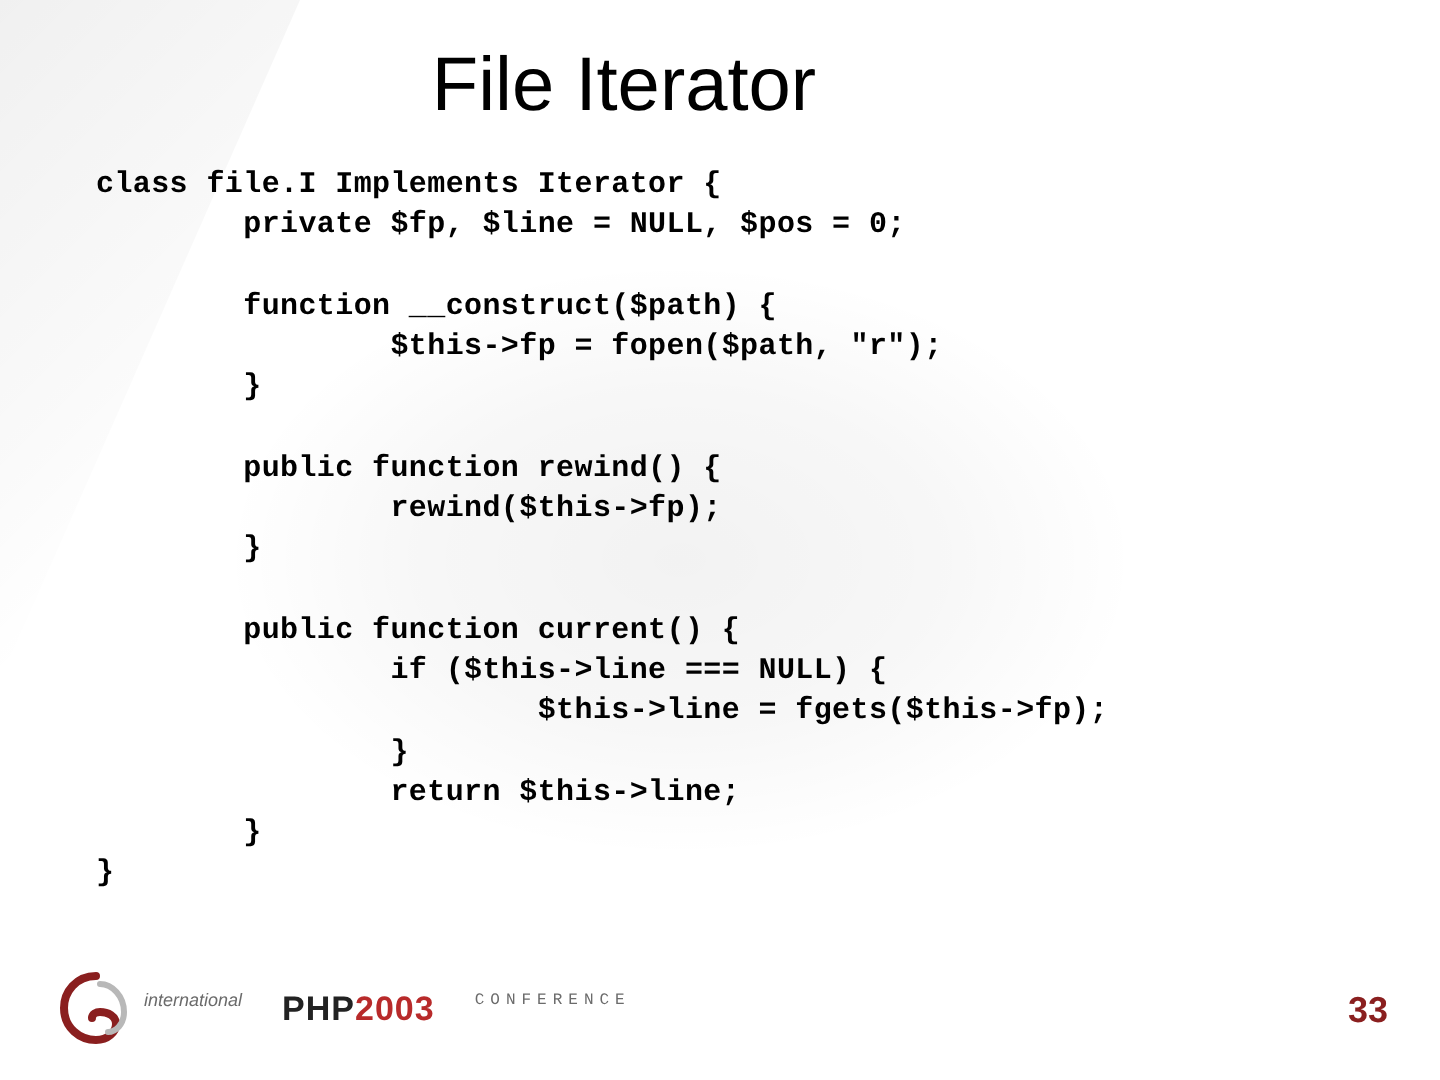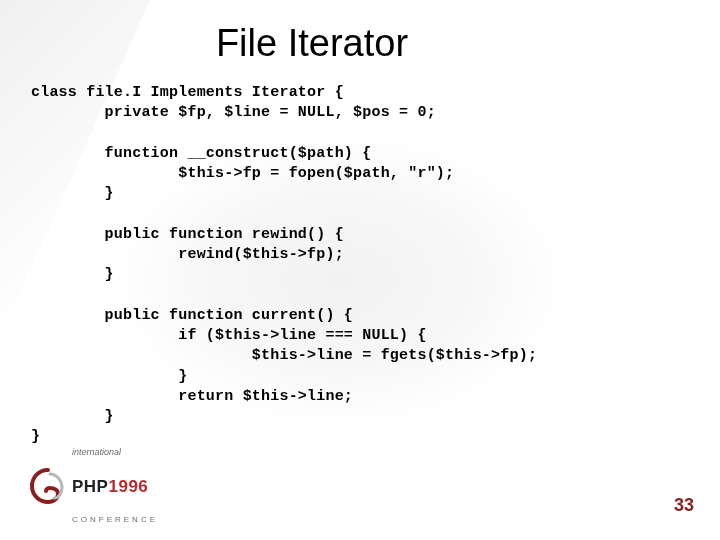--- a/index.html
+++ b/index.html
@@ -41,21 +41,21 @@
     padding-bottom: 18px;
     font-family: Arial, Helvetica, sans-serif;
   }
   .code {
     font-family: "Courier New", Courier, monospace;
     font-weight: bold;
     font-size: 15px;
     line-height: 1.35;
     white-space: pre;
     color: #000;
-    padding-left: 31px;
+    padding-left: 48px;
     letter-spacing: 0.2px;
   }
   .footer {
     position: absolute;
     bottom: 10px;
     left: 0;
     width: 720px;
     height: 50px;
   }
   .logo {
@@ -64,21 +64,21 @@
     bottom: 6px;
     display: flex;
     align-items: center;
   }
   .logo-swirl {
     width: 40px; height: 40px;
     margin-right: 4px;
   }
   .logo-text {
     display: flex;
-    flex-direction: column;
+    flex-direction: row;
     line-height: 1;
     gap: 20px;
   }
   .logo-line1 {
     font-size: 9px;
     font-style: italic;
     color: #6b6b6b;
     margin-bottom: 1px;
   }
   .logo-line2 {
@@ -88,20 +88,21 @@
     letter-spacing: 0.5px;
   }
   .logo-line2 .year {
     color: #b82a2a;
   }
   .logo-line3 {
     font-size: 8px;
     letter-spacing: 3px;
     color: #6b6b6b;
     margin-top: 1px;
+    font-family: Liberation Mono, monospace;
   }
   .pagenum {
     position: absolute;
     right: 26px;
     bottom: 14px;
     font-size: 18px;
     font-weight: bold;
     color: #8a1f1f;
   }
 </style>
@@ -136,21 +137,21 @@
 
   <div class="footer">
     <div class="logo">
       <svg class="logo-swirl" viewBox="0 0 40 40">
         <path d="M20 4 C10 4 4 12 4 20 C4 30 12 36 20 36 C26 36 30 32 30 28 C30 24 26 22 22 22 C20 22 18 23 18 25" fill="none" stroke="#8a1f1f" stroke-width="4" stroke-linecap="round"></path>
         <path d="M22 8 C28 8 34 14 34 22 C34 28 30 32 26 32" fill="none" stroke="#b8b8b8" stroke-width="3" stroke-linecap="round"></path>
       </svg>
       <div class="logo-text">
         <span class="logo-line1">international</span>
         <span class="logo-line2">
-          <span>PHP</span><span class="year">1996</span>
+          <span>PHP</span><span class="year">2003</span>
         </span>
         <span class="logo-line3">CONFERENCE</span>
       </div>
     </div>
     <div class="pagenum">33</div>
   </div>
 
 </div>
 
 </body></html>

